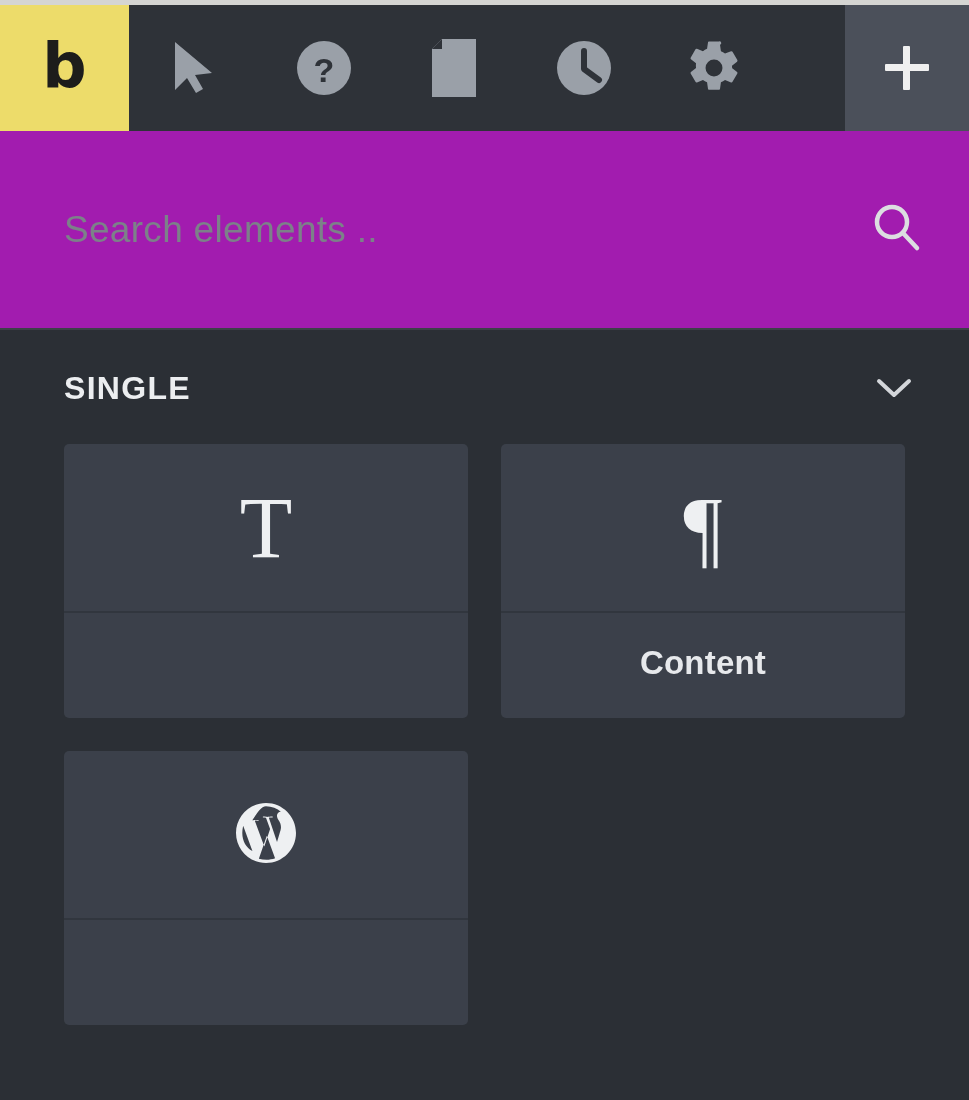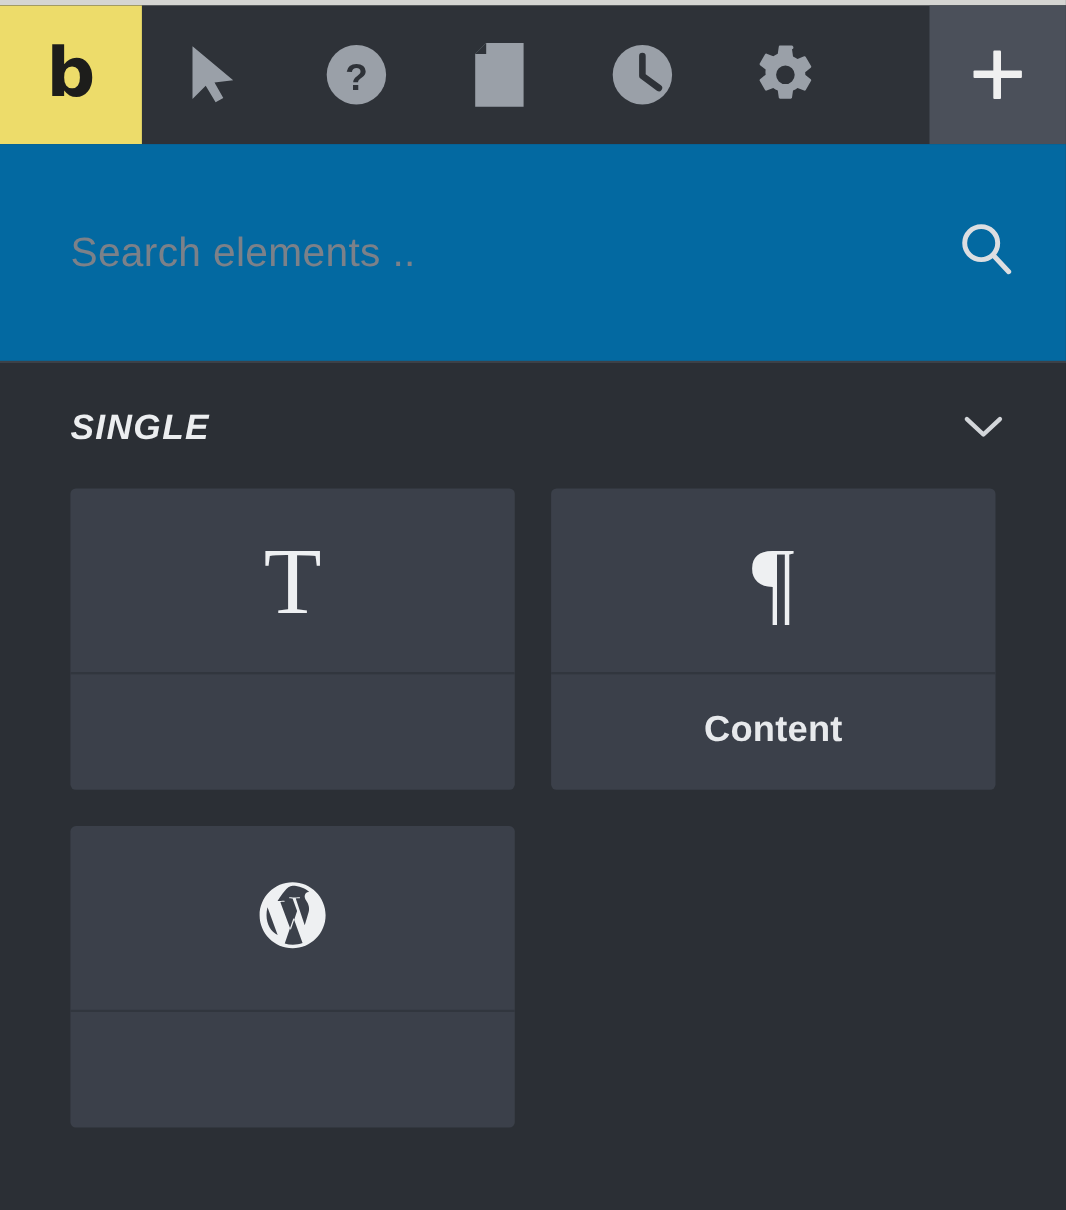--- a/index.html
+++ b/index.html
@@ -104,21 +104,21 @@
     top: 0; left: 18px;
     width: 7px; height: 44px;
   }
 
   
   .search-row {
     position: absolute;
     top: 131px; left: 0;
     width: 969px;
     height: 199px;
-    background: #0369a1;
+    background: #a21caf;
     border-bottom: 2px solid #3c4148;
     box-sizing: border-box;
     display: flex;
     align-items: center;
   }
   .search-input {
     flex: 1 1 auto;
     margin-left: 64px;
     background: transparent;
     border: 0;
@@ -156,21 +156,20 @@
     align-items: center;
     padding: 0 52px 0 64px;
     cursor: pointer;
   }
   .section-title {
     flex: 1 1 auto;
     color: #eceef0;
     font-size: 32px;
     font-weight: 700;
     letter-spacing: 1.3px;
-    font-style: italic;
   }
   .section-chevron {
     flex: 0 0 auto;
     display: flex;
     align-items: center;
     justify-content: center;
     width: 46px;
     height: 46px;
     cursor: pointer;
   }

